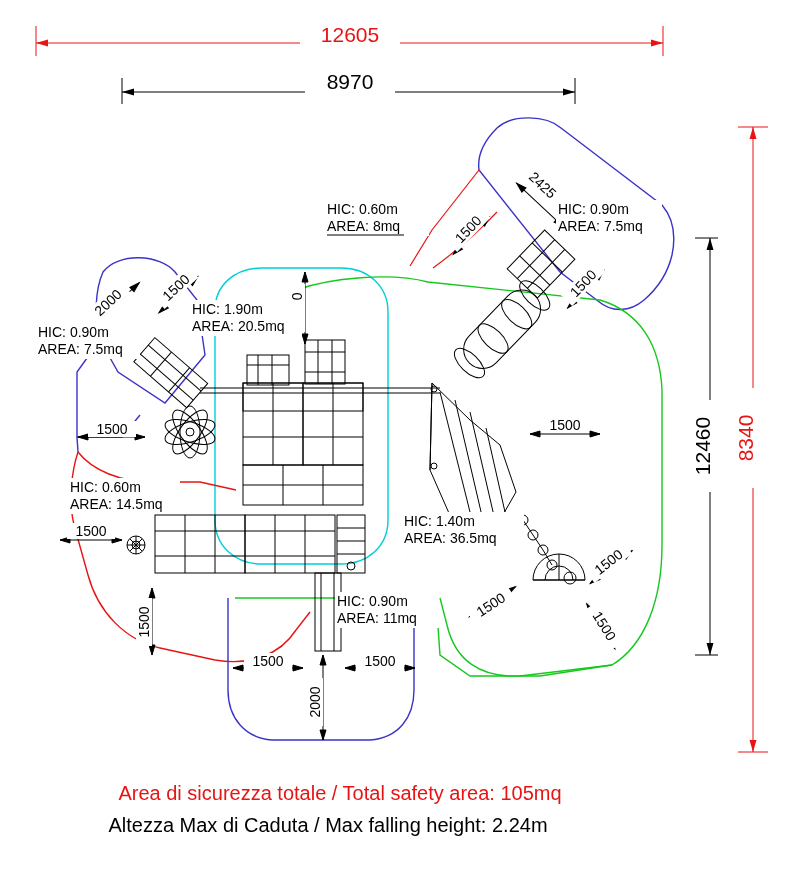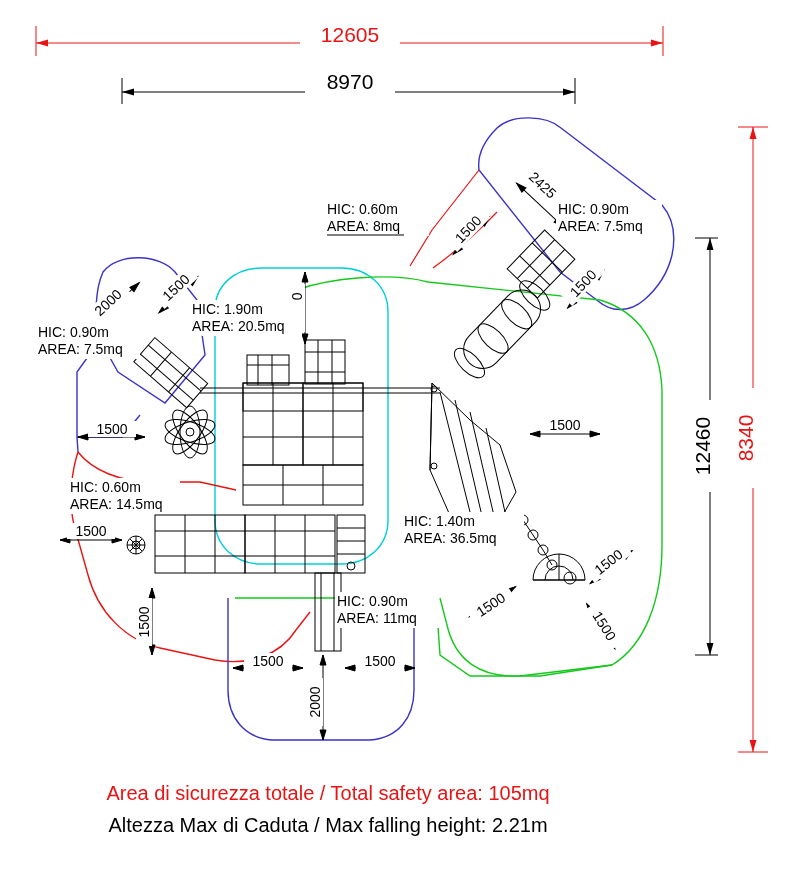--- a/index.html
+++ b/index.html
@@ -26,20 +26,21 @@
   .cap {
     position: absolute;
     text-align: center;
     width: 100%;
     font-family: "Liberation Sans", sans-serif;
   }
   #caption-area {
     top: 782px;
     font-size: 20px;
     color: #e81414;
+    margin-left: 12px;
   }
   #caption-height {
     top: 814px;
     font-size: 20px;
     color: #000000;
   }
   text {
     font-family: "Liberation Sans", sans-serif;
   }
 </style>
@@ -451,15 +452,15 @@
     <g>
       <rect x="335" y="592" width="104" height="36" fill="#ffffff"></rect>
       <text x="337" y="606">HIC: 0.90m</text>
       <text x="337" y="623">AREA: 11mq</text>
     </g>
   </g>
 
 </svg>
 
   <div class="cap" id="caption-area">Area di sicurezza totale / Total safety area: 105mq</div>
-  <div class="cap" id="caption-height">Altezza Max di Caduta / Max falling height: 2.21m</div>
+  <div class="cap" id="caption-height">Altezza Max di Caduta / Max falling height: 2.24m</div>
 
 </div>
 
 </body></html>

